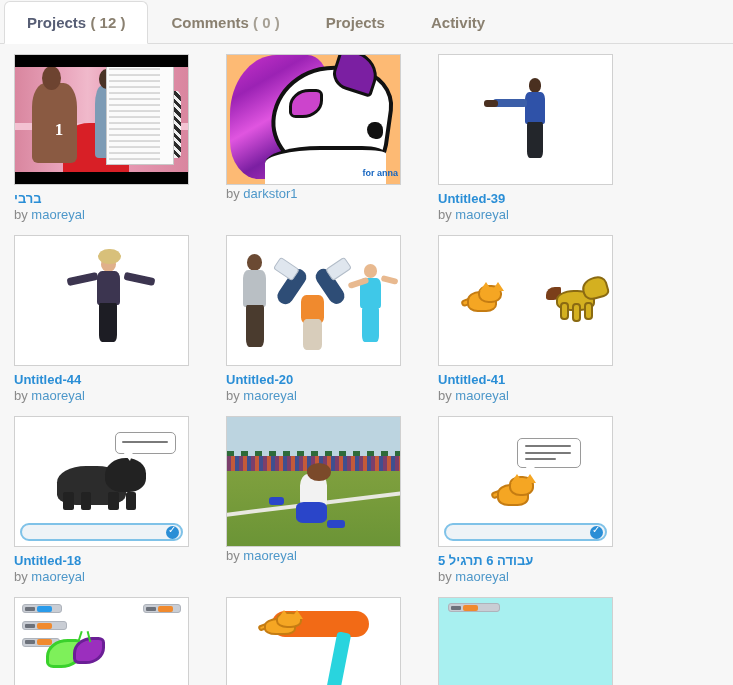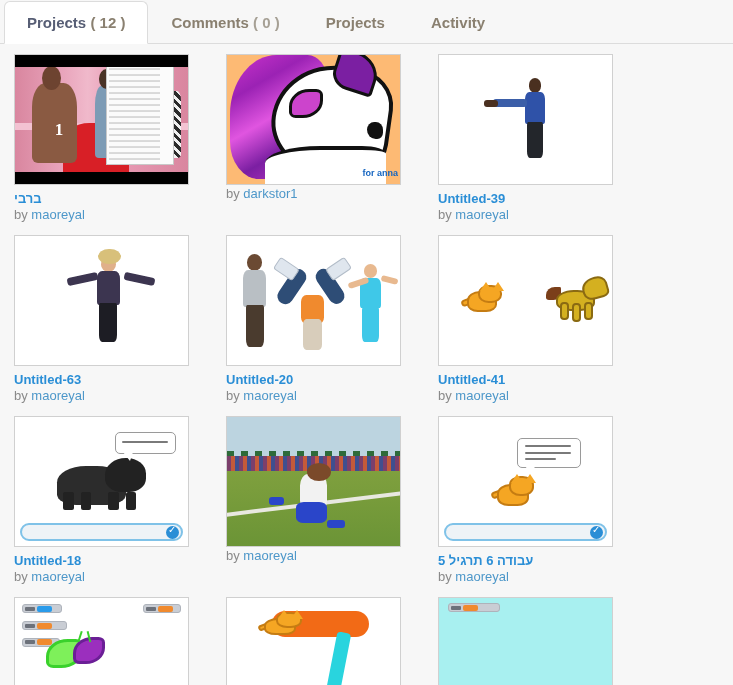--- a/index.html
+++ b/index.html
@@ -307,21 +307,21 @@
             <div class="person" style="left:44%;top:16%;width:20%;height:66%">
               <div class="p-head" style="left:28%;top:0;width:44%;height:18%;background:#e0b08a"></div>
               <div style="position:absolute;left:16%;top:17%;width:68%;height:40%;background:#3c3550;border-radius:22% 22% 10% 10%"></div>
               <div style="position:absolute;left:24%;top:55%;width:52%;height:45%;background:#1d1d24;border-radius:8% 8% 18% 18%"></div>
             </div>
             <div style="position:absolute;left:30%;top:30%;width:18%;height:6%;background:#3c3550;border-radius:3px;transform:rotate(-12deg)"></div>
             <div style="position:absolute;left:63%;top:30%;width:18%;height:6%;background:#3c3550;border-radius:3px;transform:rotate(12deg)"></div>
             <div style="position:absolute;left:48%;top:10%;width:13%;height:12%;background:#d8c07a;border-radius:50%"></div>
           </div>
         </div>
-        <div class="project-title">Untitled-63</div>
+        <div class="project-title">Untitled-44</div>
         <div class="project-author"><span>by</span> <span class="uname">maoreyal</span></div>
       </div>
       <div class="project-card">
         <div class="thumb">
           <div class="art" style="background:#fff">
             <div class="person" style="left:6%;top:14%;width:20%;height:72%">
               <div class="p-head" style="left:28%;top:0;width:44%;height:18%;background:#6b4a33"></div>
               <div style="position:absolute;left:16%;top:17%;width:68%;height:40%;background:#b9bfc4;border-radius:22% 22% 10% 10%"></div>
               <div style="position:absolute;left:24%;top:55%;width:52%;height:45%;background:#4a3b2e;border-radius:8% 8% 18% 18%"></div>
             </div>

